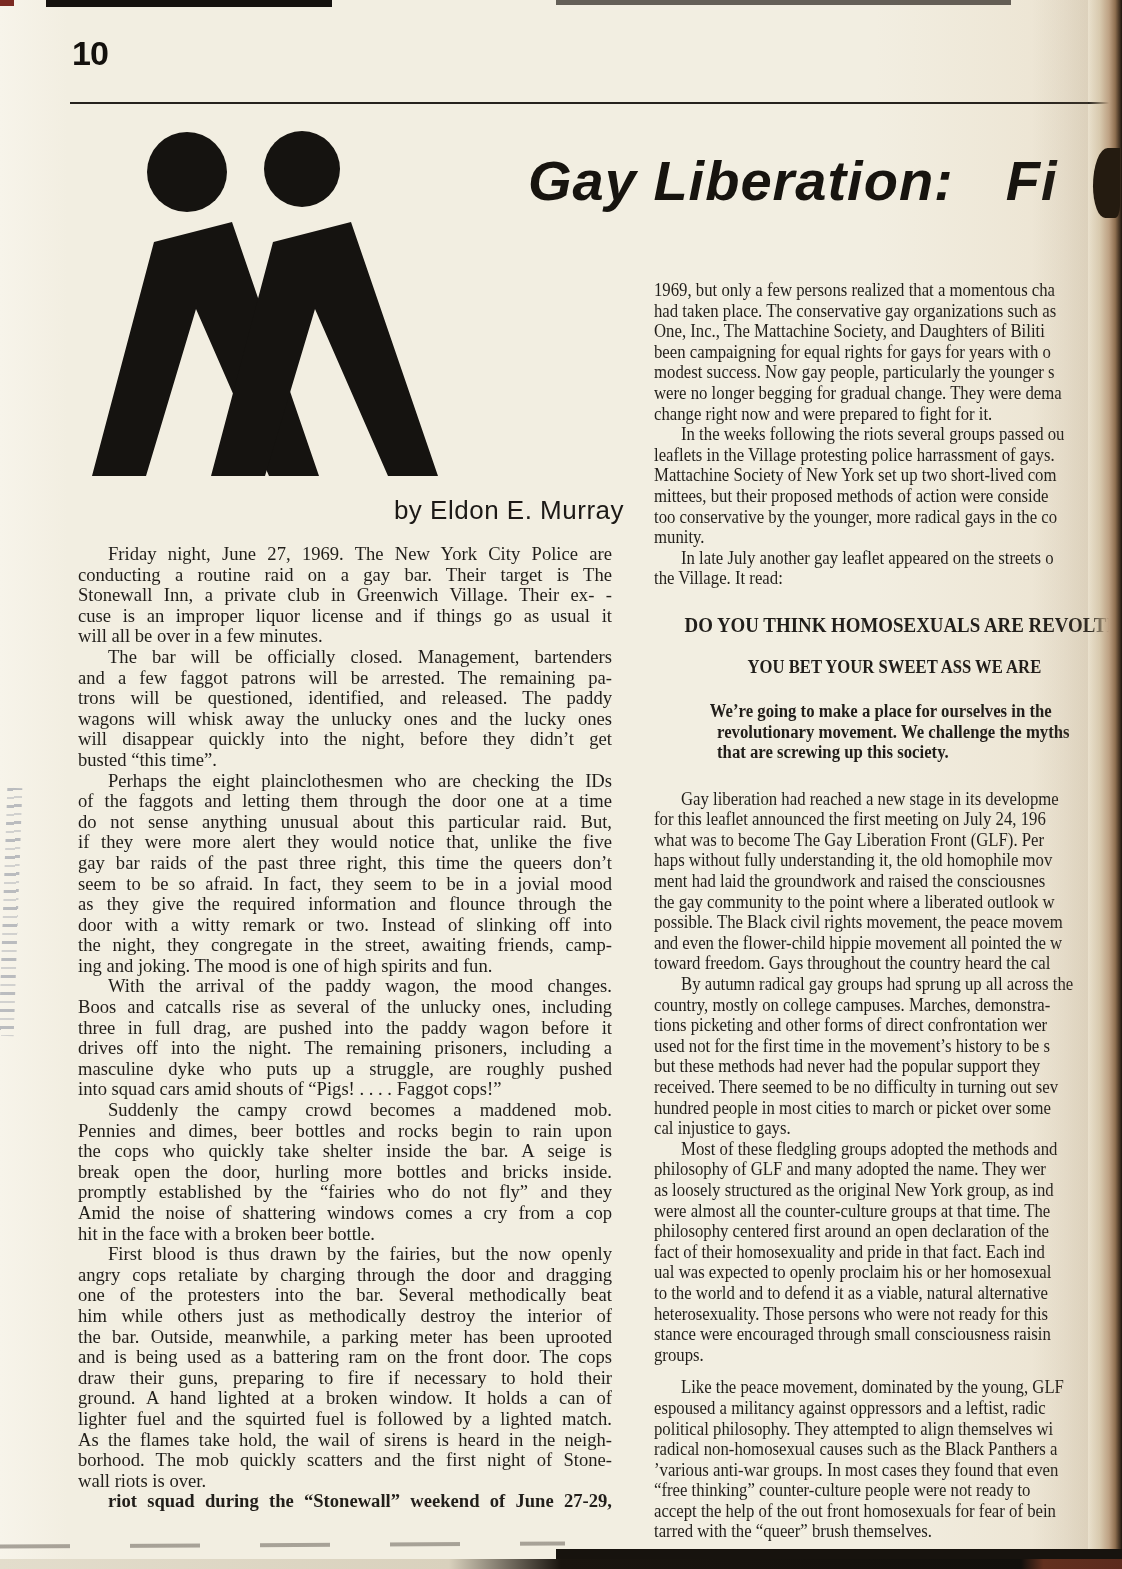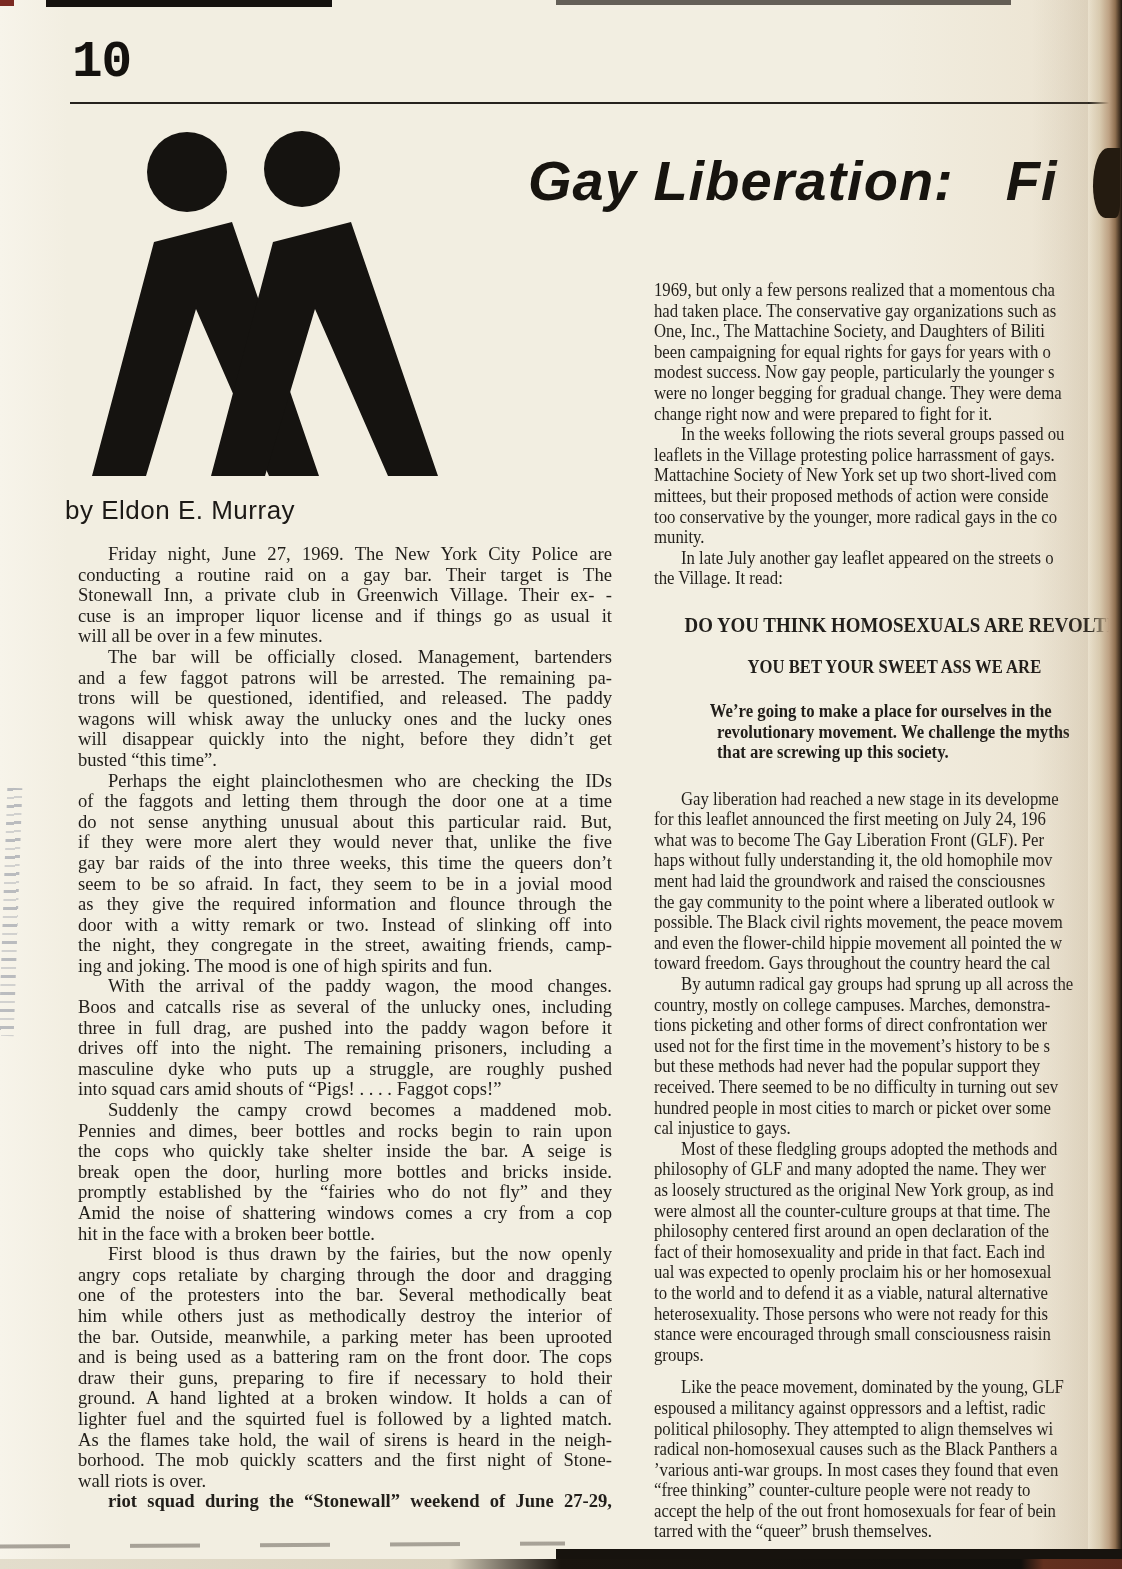--- a/index.html
+++ b/index.html
@@ -5,33 +5,33 @@
   html,body{margin:0;padding:0;}
   .page{position:relative;width:1122px;height:1569px;overflow:hidden;
     background:linear-gradient(90deg,#f7f4ea 0%,#f2eee1 6%,#f2eee1 78%,#ece4d2 95%,#e6dcc6 100%);
     font-family:"Liberation Serif", serif;color:#211e1a;}
   
   .frag{position:absolute;}
   .top-f1{left:0;top:0;width:14px;height:6px;background:#7b2a22;}
   .top-f2{left:46px;top:0;width:286px;height:7px;background:#15120f;}
   .top-f3{left:556px;top:0;width:455px;height:5px;background:#4b453e;opacity:.85;}
   
-  .page-number{position:absolute;left:72px;top:34px;font-family:Liberation Mono, monospace;
-    font-weight:bold;font-size:51px;letter-spacing:-1px;color:#14110e;}
+  .page-number{position:absolute;left:72px;top:34px;font-family:Liberation Sans, sans-serif;
+    font-weight:bold;font-size:34px;letter-spacing:-1px;color:#14110e;}
   .header-rule{position:absolute;left:70px;top:102px;width:1040px;height:2px;background:#26221d;}
   
   .logo{position:absolute;left:84px;top:124px;width:395px;height:368px;}
   .logo svg{width:100%;height:100%;}
   
   .title-row{position:absolute;left:528px;top:148px;width:600px;white-space:nowrap;
     font-family:"Liberation Sans",sans-serif;font-style:italic;font-weight:bold;
     font-size:56px;color:#17140f;letter-spacing:1px;}
   .title-cut{margin-left:52px;}
   
-  .byline{position:absolute;left:65px;top:495px;width:534px;text-align:left;
+  .byline{position:absolute;left:90px;top:495px;width:534px;text-align:right;
     font-family:"Liberation Sans",sans-serif;font-size:26px;color:#1c1916;letter-spacing:.5px;}
   
   .col{position:absolute;font-size:18.6px;line-height:20.6px;}
   .col-left{left:78px;top:544px;width:534px;}
   .col-right{left:654px;top:280px;width:520px;overflow:hidden;
     transform:scaleX(.9);transform-origin:0 0;}
   .ln{min-height:20.6px;}
   .para .ln:first-child{text-indent:30px;}
   .col-left .para .ln{text-align:justify;text-align-last:justify;}
   .col-left .para .ln:last-child{text-align:right;text-align-last:left;}
@@ -102,22 +102,22 @@
         <div class="ln">and a few faggot patrons will be arrested. The remaining pa-</div>
         <div class="ln">trons will be questioned, identified, and released. The paddy</div>
         <div class="ln">wagons will whisk away the unlucky ones and the lucky ones</div>
         <div class="ln">will disappear quickly into the night, before they didn’t get</div>
         <div class="ln">busted “this time”.</div>
       </div>
     <div class="para">
         <div class="ln">Perhaps the eight plainclothesmen who are checking the IDs</div>
         <div class="ln">of the faggots and letting them through the door one at a time</div>
         <div class="ln">do not sense anything unusual about this particular raid. But,</div>
-        <div class="ln">if they were more alert they would never that, unlike the five</div>
-        <div class="ln">gay bar raids of the into three weeks, this time the queers don’t</div>
+        <div class="ln">if they were more alert they would notice that, unlike the five</div>
+        <div class="ln">gay bar raids of the past three right, this time the queers don’t</div>
         <div class="ln">seem to be so afraid. In fact, they seem to be in a jovial mood</div>
         <div class="ln">as they give the required information and flounce through the</div>
         <div class="ln">door with a witty remark or two. Instead of slinking off into</div>
         <div class="ln">the night, they congregate in the street, awaiting friends, camp-</div>
         <div class="ln">ing and joking. The mood is one of high spirits and fun.</div>
       </div>
     <div class="para">
         <div class="ln">With the arrival of the paddy wagon, the mood changes.</div>
         <div class="ln">Boos and catcalls rise as several of the unlucky ones, including</div>
         <div class="ln">three in full drag, are pushed into the paddy wagon before it</div>

